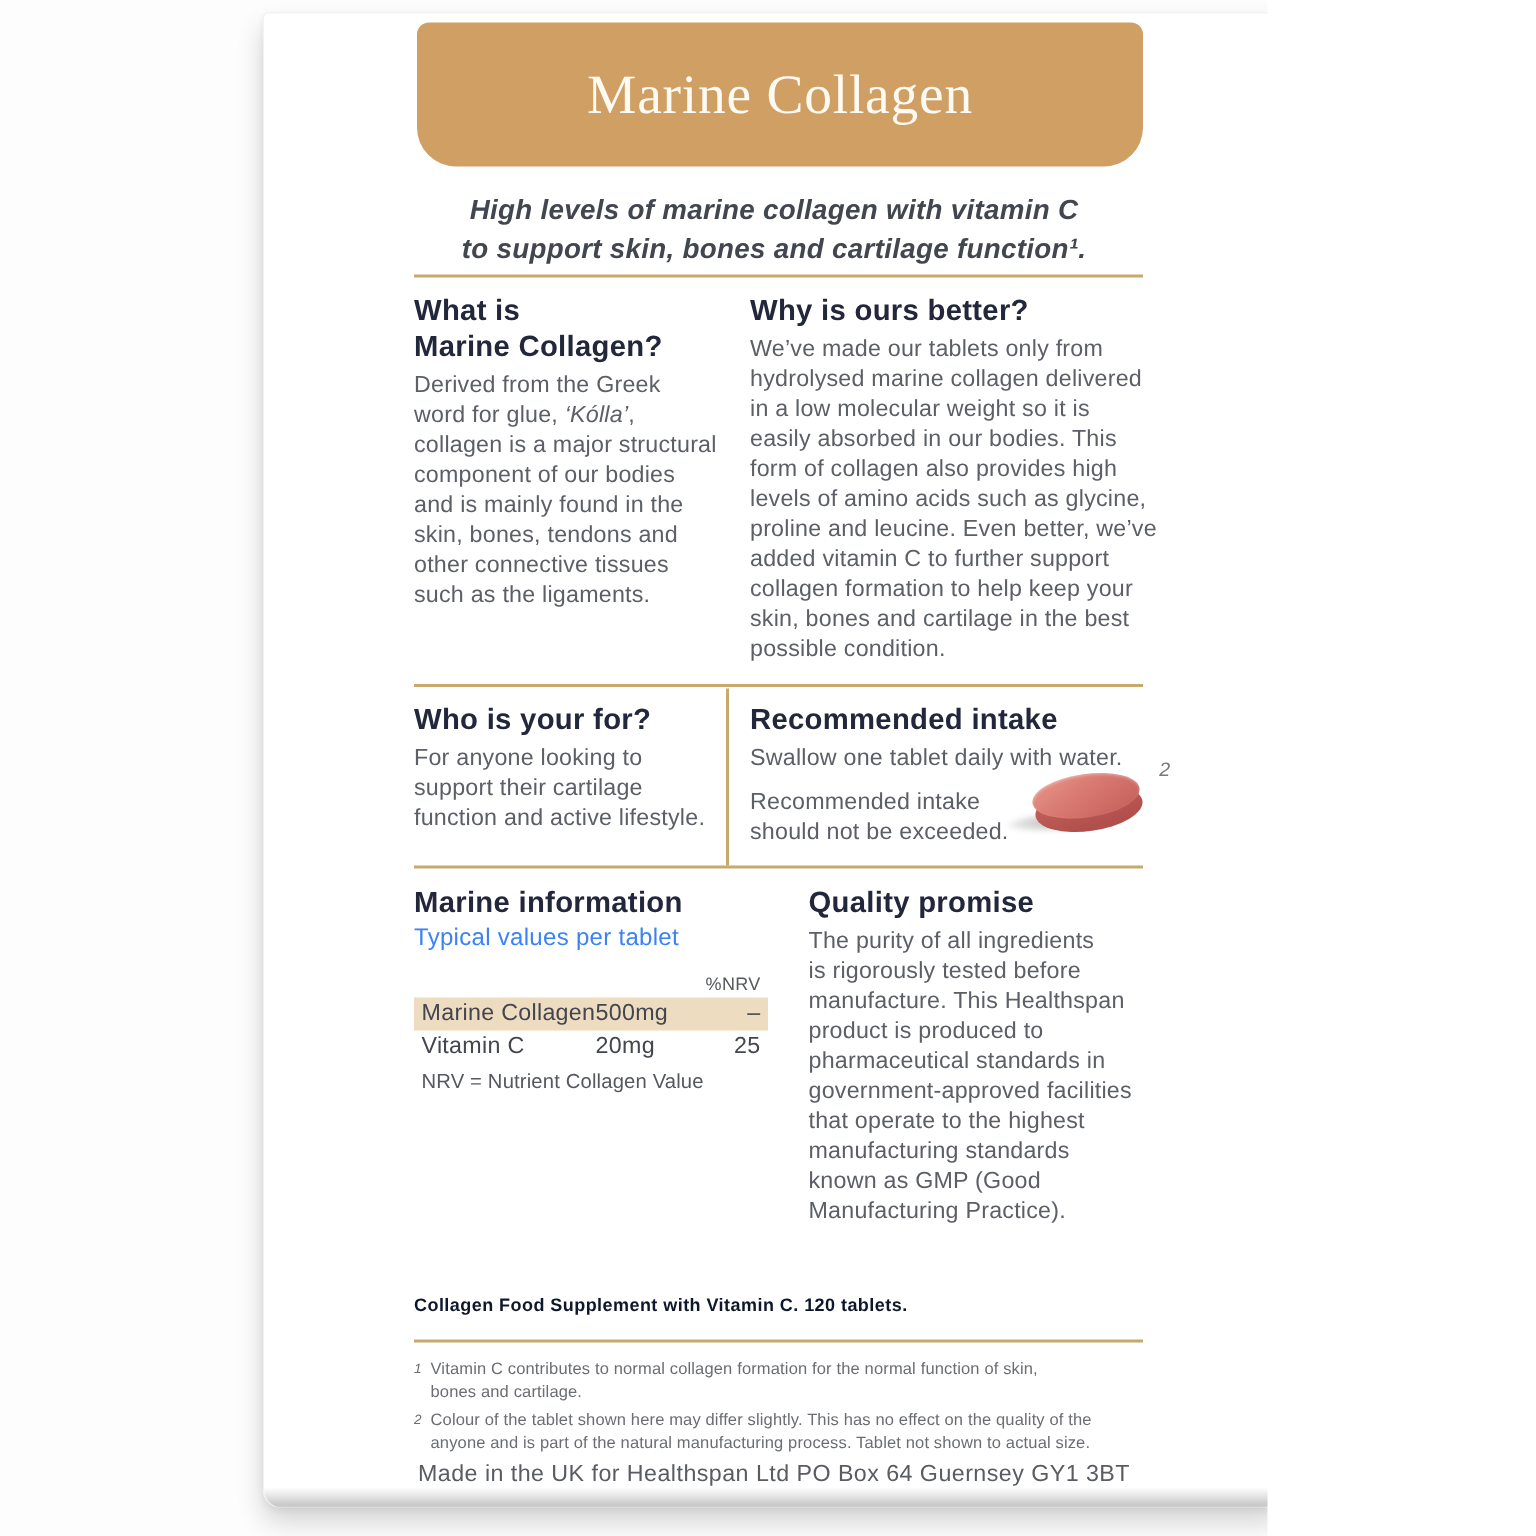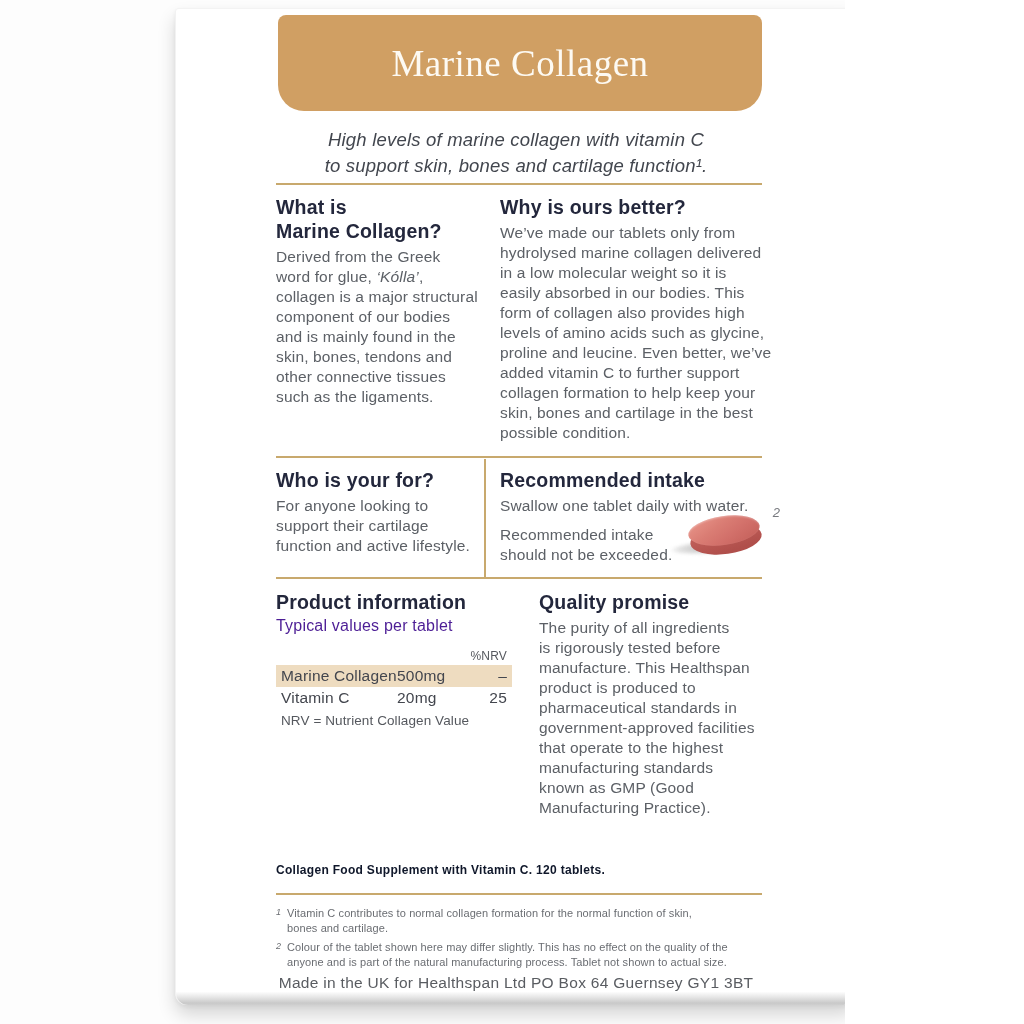--- a/index.html
+++ b/index.html
@@ -27,21 +27,21 @@
   }
   .gold-header .title {
     font-family:"Liberation Serif", serif; font-weight:400;
     font-size:37px; color:#fdfaf3; letter-spacing:0.5px;
   }
 
   .pre { white-space:pre-line; }
 
   .tagline {
     position:absolute; left:0; top:118px; width:680px; text-align:center;
-    font-style:italic; font-size:18.5px; line-height:26px; color:#42464e; letter-spacing:0.2px;
+    font-style:italic; font-size:18.5px; line-height:26px; color:#42464e; letter-spacing:0.2px;font-weight:bold;
   }
 
   .hr { position:absolute; left:100px; width:486px; height:1.5px; background:#c8a96d; }
   .hr1 { top:174px; } .hr2 { top:447px; } .hr3 { top:568px; } .hr4 { top:884px; }
   .vdiv { position:absolute; left:308px; top:450px; width:1.5px; height:118px; background:#c8a96d; }
 
   h3 {
     color:#23273c; font-size:19.5px; line-height:24px; font-weight:bold; letter-spacing:0.2px;
   }
   .body {
@@ -74,21 +74,21 @@
     position:absolute; left:5px; top:3px; width:72px; height:29px; border-radius:50%;
     background:linear-gradient(150deg, #e79287 8%, #da7d74 38%, #d2706a 62%, #c4605a 95%);
     transform:rotate(-8deg);
     box-shadow:inset 0 1px 2px rgba(255,255,255,0.35);
   }
   .tablet-sup {
     position:absolute; right:-2px; top:-8px; font-style:italic; font-size:13px; color:#77797e;
   }
 
   
-  .pi-sub { color:#4c1d95; font-size:16px; letter-spacing:0.2px; margin-top:3px; }
+  .pi-sub { color:#3b82f6; font-size:16px; letter-spacing:0.2px; margin-top:3px; }
   .pi-table { width:236px; margin-top:14px; }
   .pi-nrv-header { text-align:right; font-size:12px; color:#55585e; padding-right:5px; height:16px; letter-spacing:0.2px; }
   .pi-row { display:flex; align-items:center; padding:2px 5px; font-size:15.5px; color:#43464e; letter-spacing:0.2px; height:22px; }
   .pi-row.highlight { background:#eedcc0; }
   .pi-name { flex:1; }
   .pi-amount { width:72px; text-align:left; }
   .pi-nrv { width:38px; text-align:right; }
   .pi-note { font-size:13.5px; color:#55585e; margin-top:4px; padding-left:5px; letter-spacing:0.1px; }
 
   .supplement {
@@ -168,21 +168,21 @@
         <div class="tablet-shadow"></div>
         <div class="tablet-side"></div>
         <div class="tablet-top"></div>
         <span class="tablet-sup">2</span>
       </div>
     </section>
 
     <div class="hr hr3"></div>
 
     <section class="col product-info">
-      <h3>Product information</h3>
+      <h3>Marine information</h3>
       <div class="pi-sub">Typical values per tablet</div>
       <div class="pi-table">
         <div class="pi-nrv-header">%NRV</div>
         <div class="pi-row highlight">
           <span class="pi-name">Marine Collagen</span>
           <span class="pi-amount">500mg</span>
           <span class="pi-nrv">–</span>
         </div>
         <div class="pi-row">
           <span class="pi-name">Vitamin C</span>

